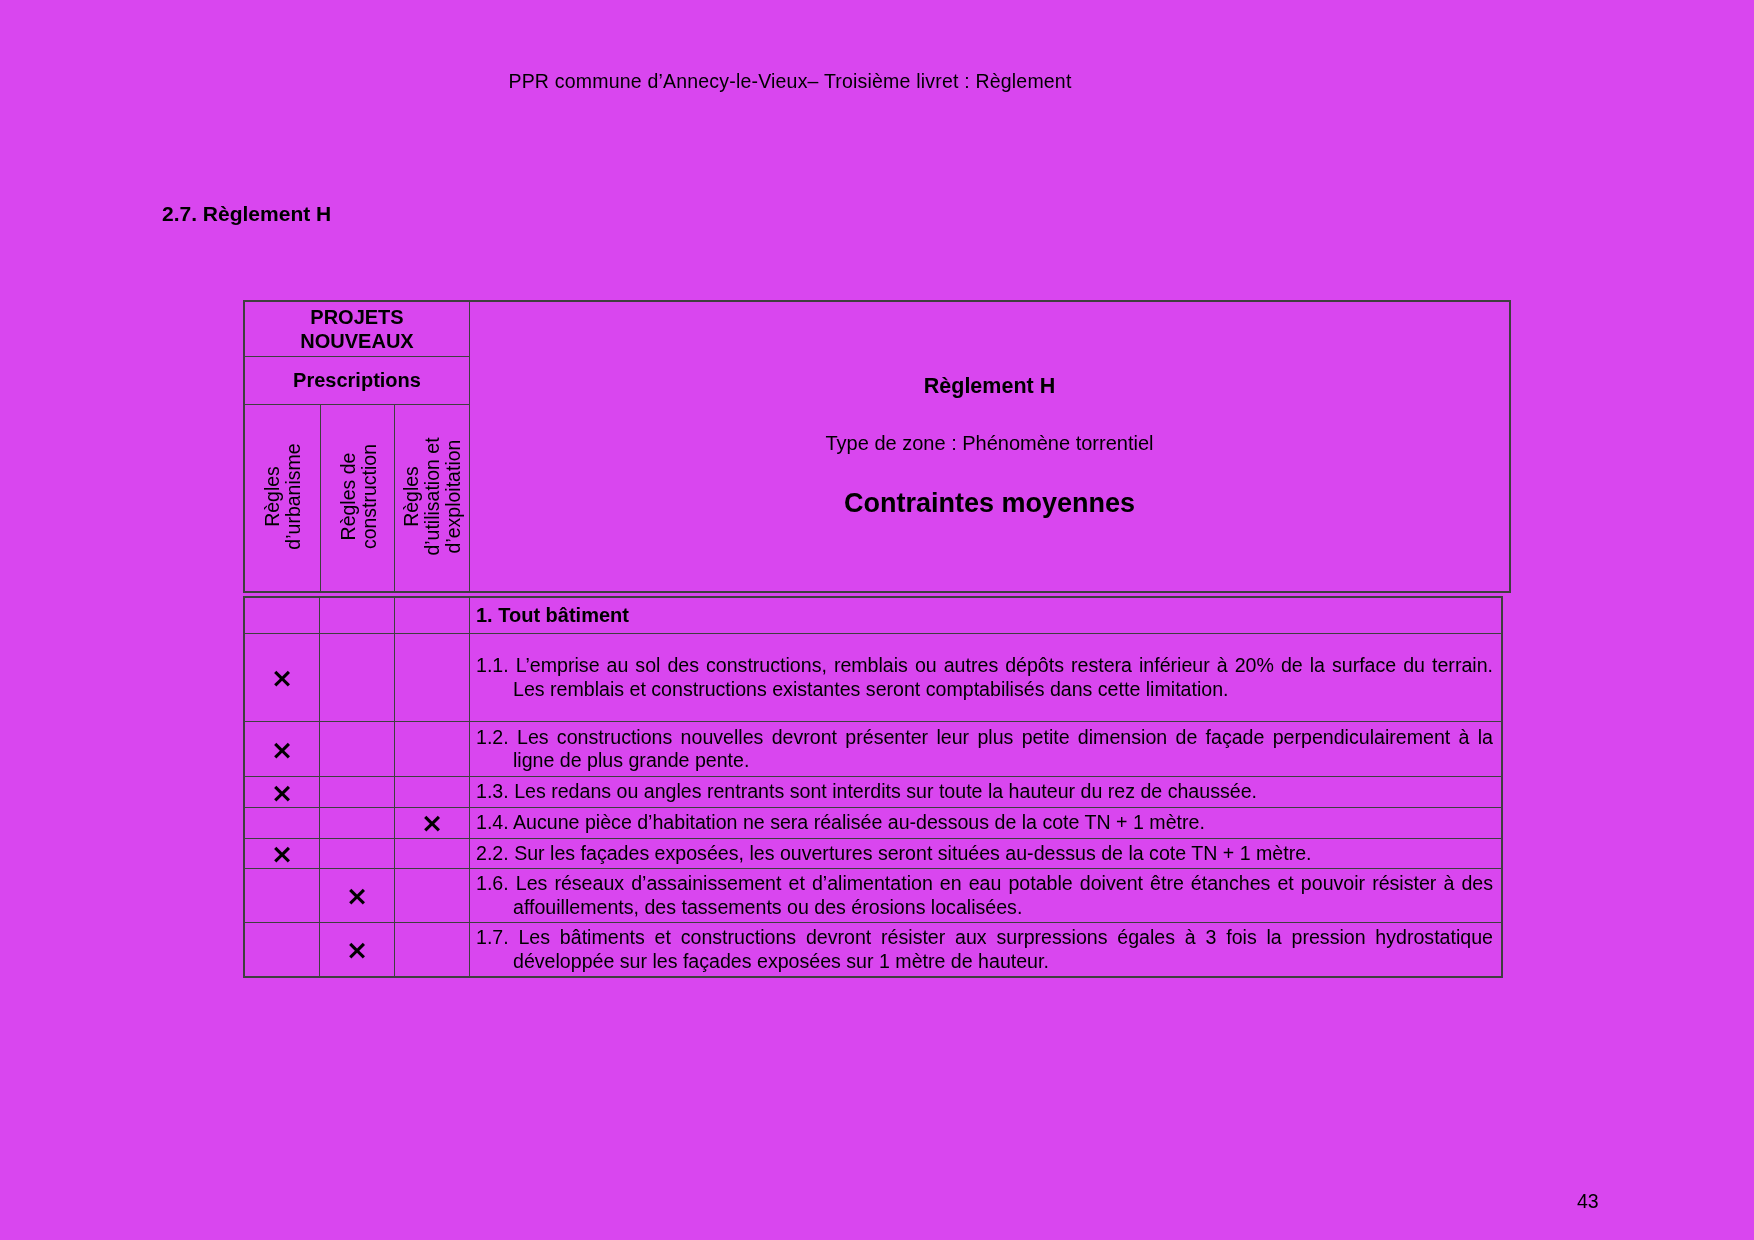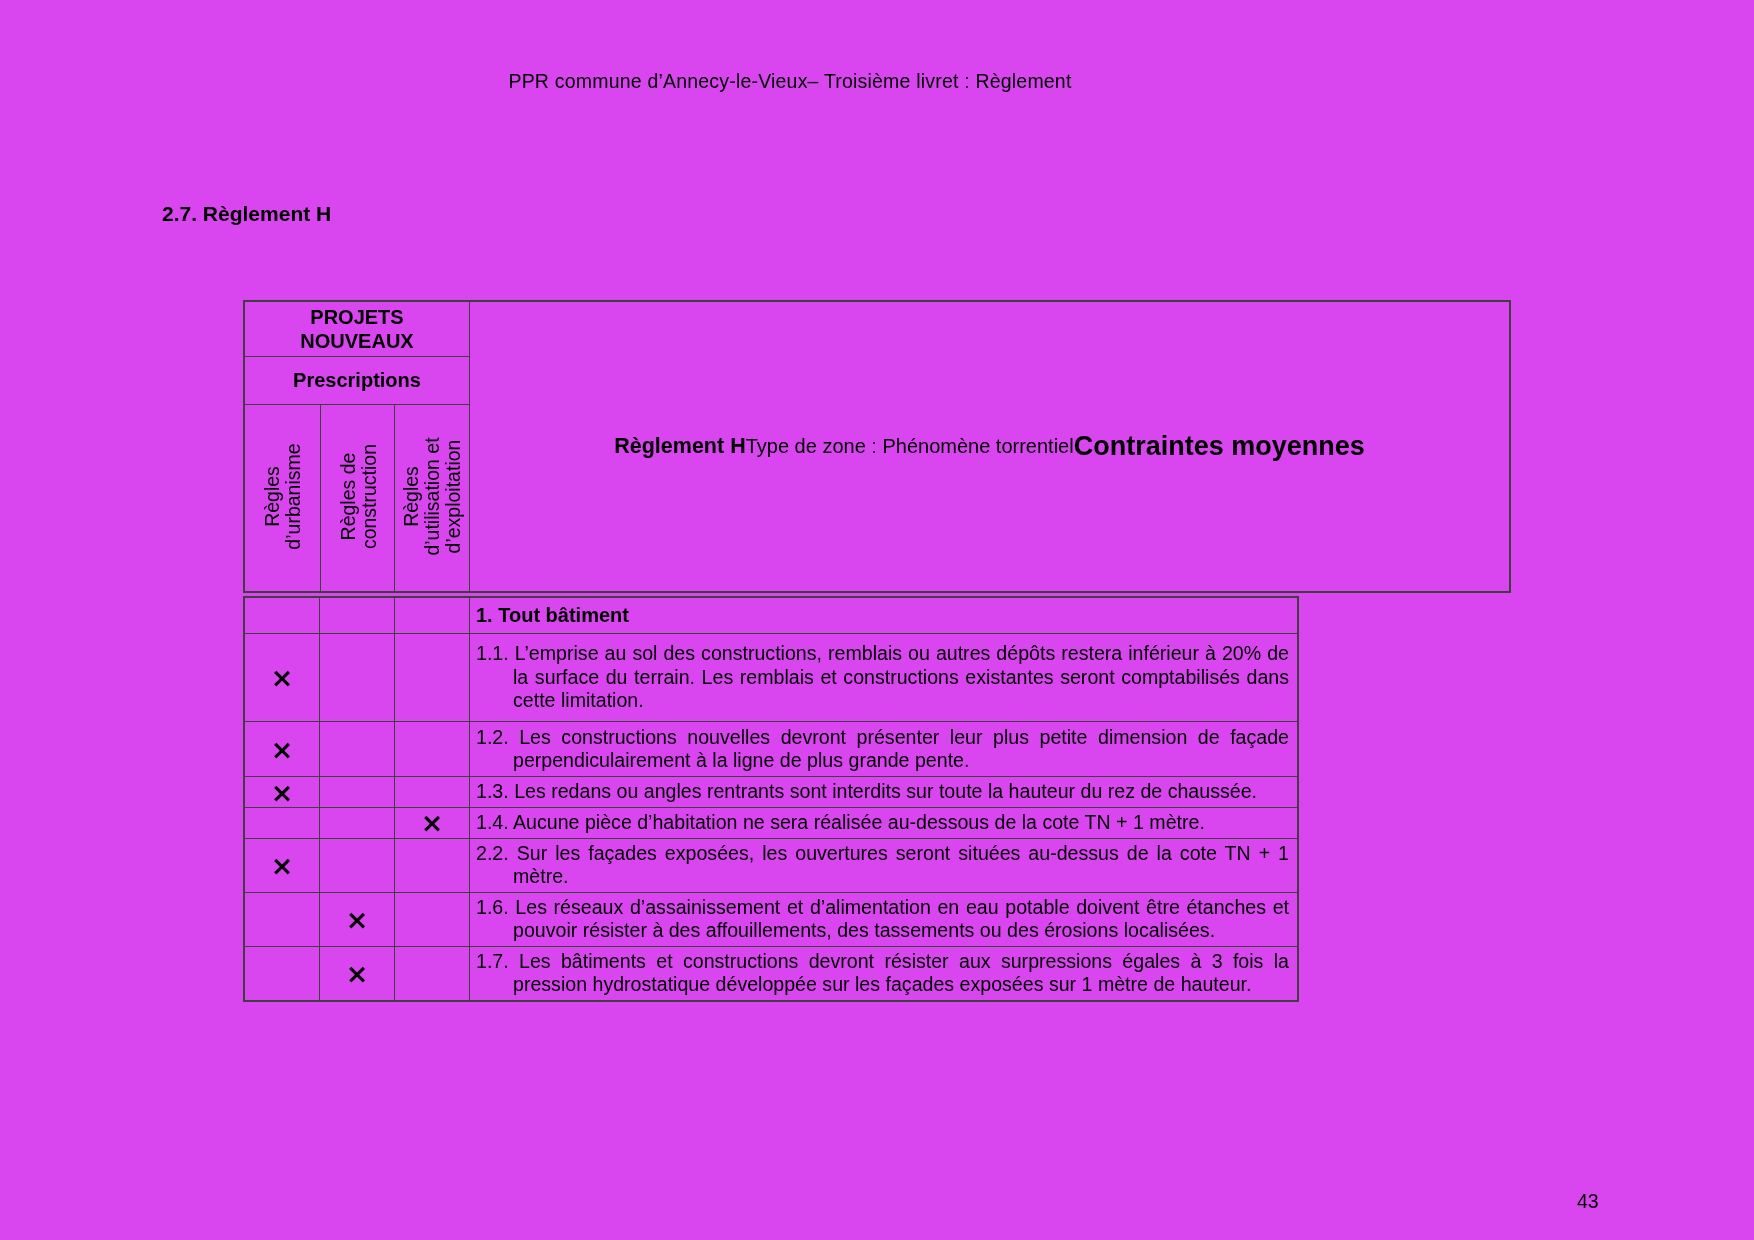--- a/index.html
+++ b/index.html
@@ -45,31 +45,31 @@
   .rot-cell + .rot-cell { border-left:1.5px solid #3f3f3f; }
   .rot-inner {
     position:absolute; left:-54px; top:54px;
     width:183px; height:75px;
     transform:rotate(-90deg);
     display:flex; align-items:center; justify-content:center;
     text-align:center; font-size:19.5px; line-height:21px;
     white-space:pre-line;
   }
   .head-right {
-    flex:1; display:flex; flex-direction:row;
+    flex:1; display:flex; flex-direction:column;
     align-items:center; justify-content:center; row-gap:33px;
     text-align:center;
   }
   .reg-title { font-weight:bold; font-size:21.5px; }
   .zone-type { font-size:20px; }
   .constraints { font-weight:bold; font-size:27px; }
   
   .tbl-body {
     position:absolute; top:596px; left:243px;
-    width:1056px;
+    width:1260px;
     border:2px solid #3f3f3f;
   }
   .t-row { display:flex; }
   .t-row > div { border-bottom:1.5px solid #3f3f3f; }
   .t-row:last-child > div { border-bottom:none; }
   .mark-cell {
     width:75px; flex:0 0 75px;
     border-right:1.5px solid #3f3f3f;
     display:flex; align-items:center; justify-content:center;
   }

